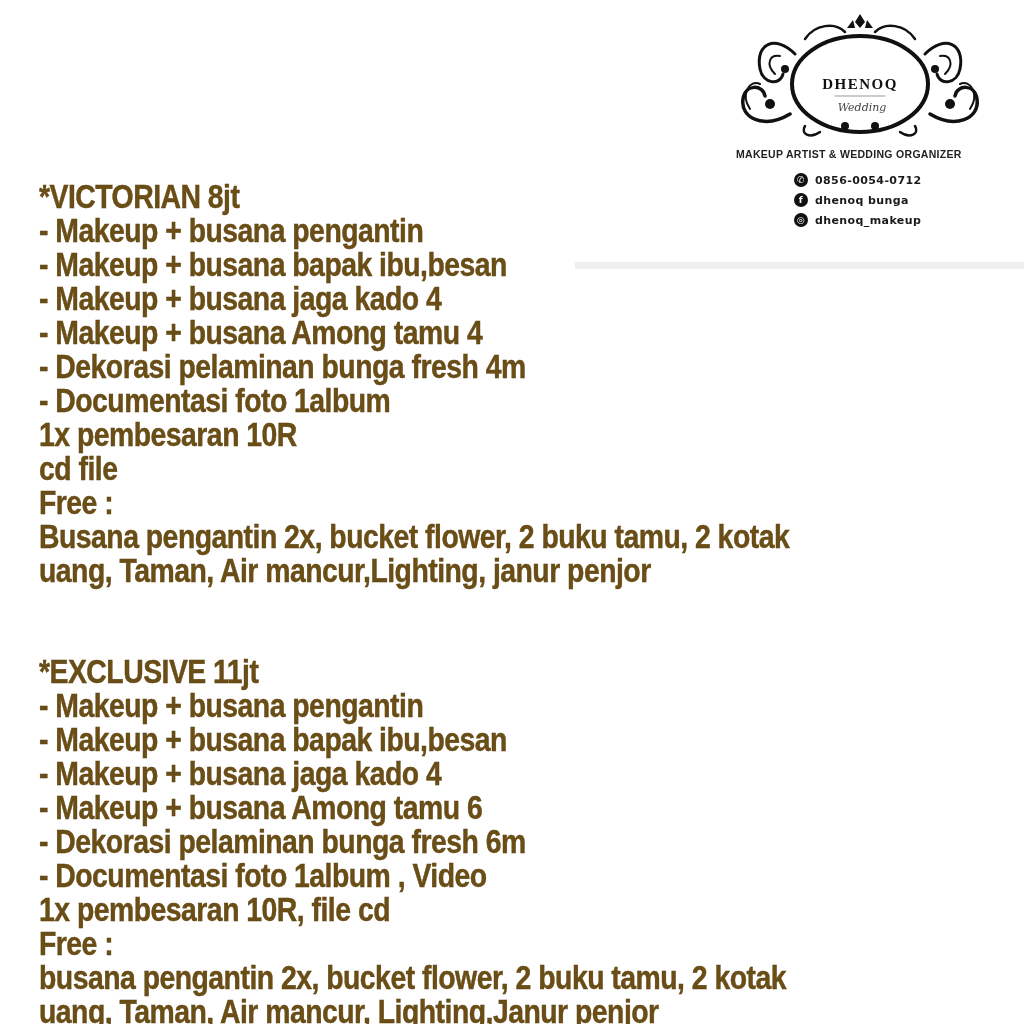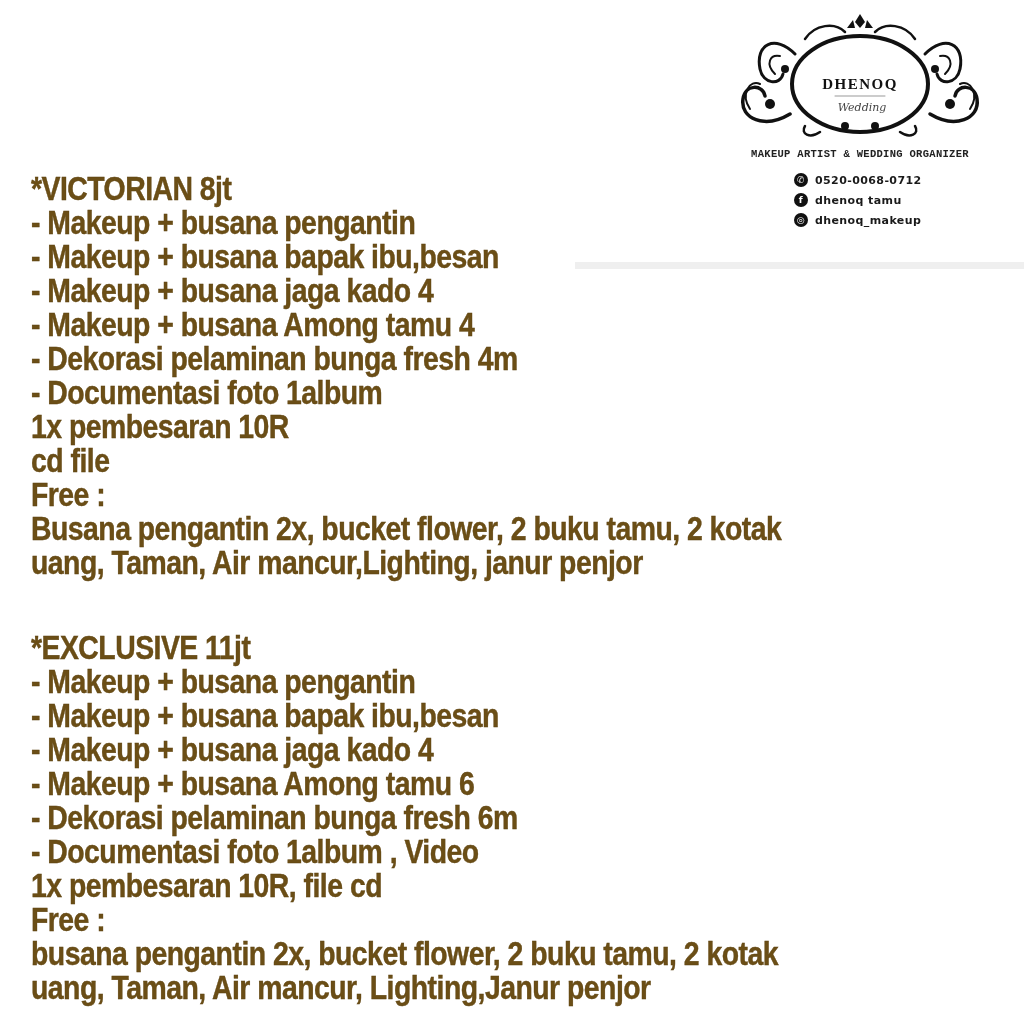--- a/index.html
+++ b/index.html
@@ -1,24 +1,24 @@
 <!DOCTYPE html>
 <html><head>
 <meta charset="utf-8">
 <style>
   html, body { margin:0; padding:0; background:#ffffff; }
   body { width:1024px; height:1024px; position:relative; overflow:hidden; font-family:"Liberation Sans", sans-serif; }
   .divider { position:absolute; left:575px; top:262px; width:449px; height:7px; background:#efefef; }
   .logo { position:absolute; left:735px; top:14px; width:250px; height:130px; }
-  .tagline { position:absolute; left:736px; top:148px; width:248px; text-align:center; font-family:Liberation Mono, monospace; font-weight:bold; font-size:10.5px; letter-spacing:0.3px; color:#222; white-space:nowrap; }
+  .tagline { position:absolute; left:736px; top:148px; width:248px; text-align:left; font-family:Liberation Sans, sans-serif; font-weight:bold; font-size:10.5px; letter-spacing:0.3px; color:#222; white-space:nowrap; }
   .contacts { position:absolute; left:794px; top:170px; }
   .contact { display:flex; align-items:center; height:20px; font-family:"DejaVu Sans", sans-serif; font-weight:bold; font-size:11px; color:#1a1a1a; letter-spacing:0.4px; }
   .cicon { width:14px; height:14px; border-radius:50%; background:#111; color:#fff; display:inline-flex; align-items:center; justify-content:center; font-size:9px; margin-right:7px; font-family:"DejaVu Sans", sans-serif; }
   .content { position:absolute; left:31px; top:172px; }
-  .block { margin:0; }
+  .block { margin:8px; }
   .line { font-family:"Liberation Sans", sans-serif; font-weight:bold; font-size:33px; line-height:34px; height:34px; color:#6b4e16; white-space:nowrap; transform:scaleX(0.86); transform-origin:left center; letter-spacing:-0.6px; -webkit-text-stroke:0.4px #5c4210; }
   .gap { height:51px; }
 </style>
 </head>
 <body>
 
 <div class="divider"></div>
 
 <div class="logo">
   <svg width="250" height="130" viewBox="0 0 250 130">
@@ -52,25 +52,25 @@
     <text x="125" y="75" text-anchor="middle" font-family="Liberation Serif, serif" font-weight="bold" font-size="15" letter-spacing="1.5" fill="#111">DHENOQ</text>
     <text x="127" y="97" text-anchor="middle" font-family="DejaVu Serif, serif" font-style="italic" font-size="11" fill="#444">Wedding</text>
   </svg>
 </div>
 
 <div class="tagline">MAKEUP ARTIST &amp; WEDDING ORGANIZER</div>
 
 <div class="contacts">
   <div class="contact">
     <span class="cicon">✆</span>
-    <span>0520-0068-0712</span>
+    <span>0856-0054-0712</span>
   </div>
   <div class="contact">
     <span class="cicon">f</span>
-    <span>dhenoq tamu</span>
+    <span>dhenoq bunga</span>
   </div>
   <div class="contact">
     <span class="cicon">◎</span>
     <span>dhenoq_makeup</span>
   </div>
 </div>
 
 <div class="content">
   <div class="block">
     <div class="line">*VICTORIAN 8jt</div>

